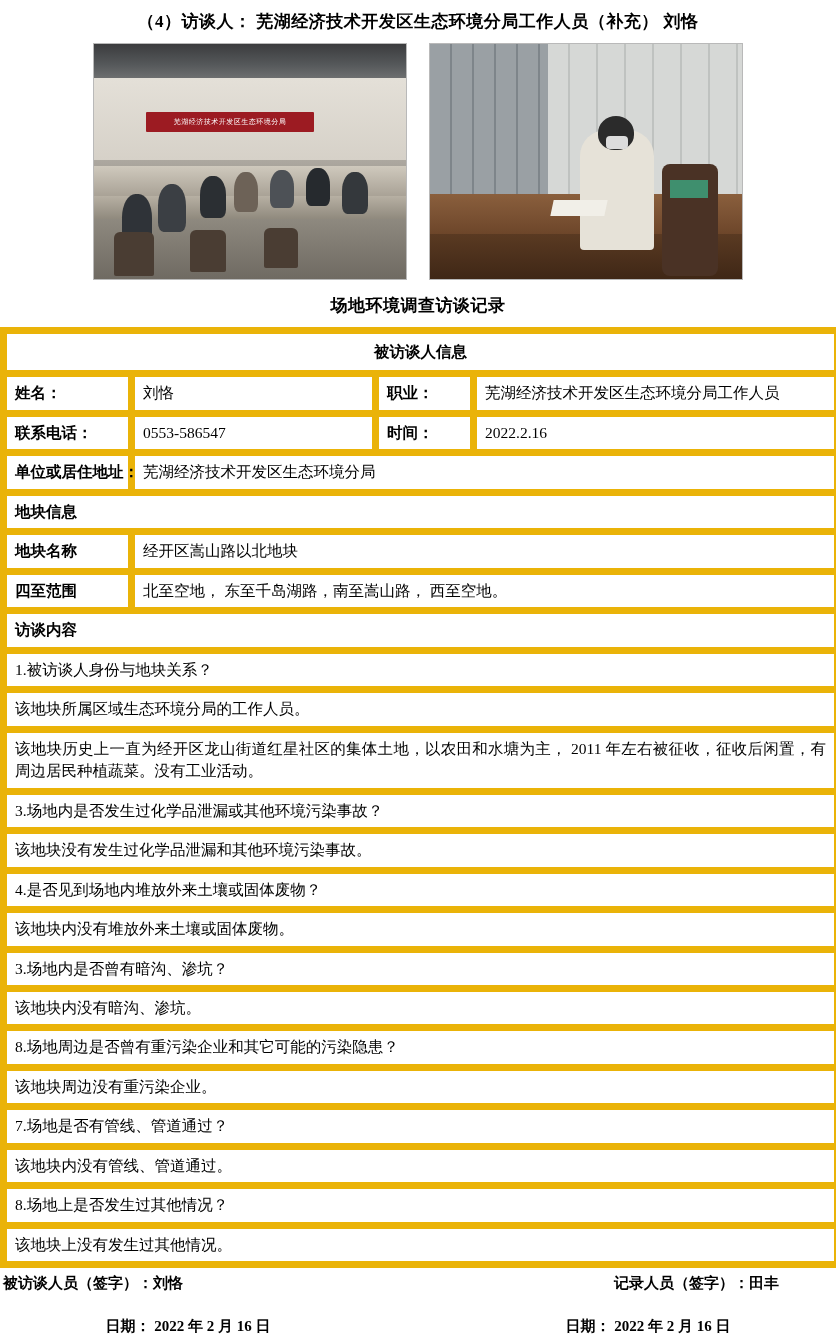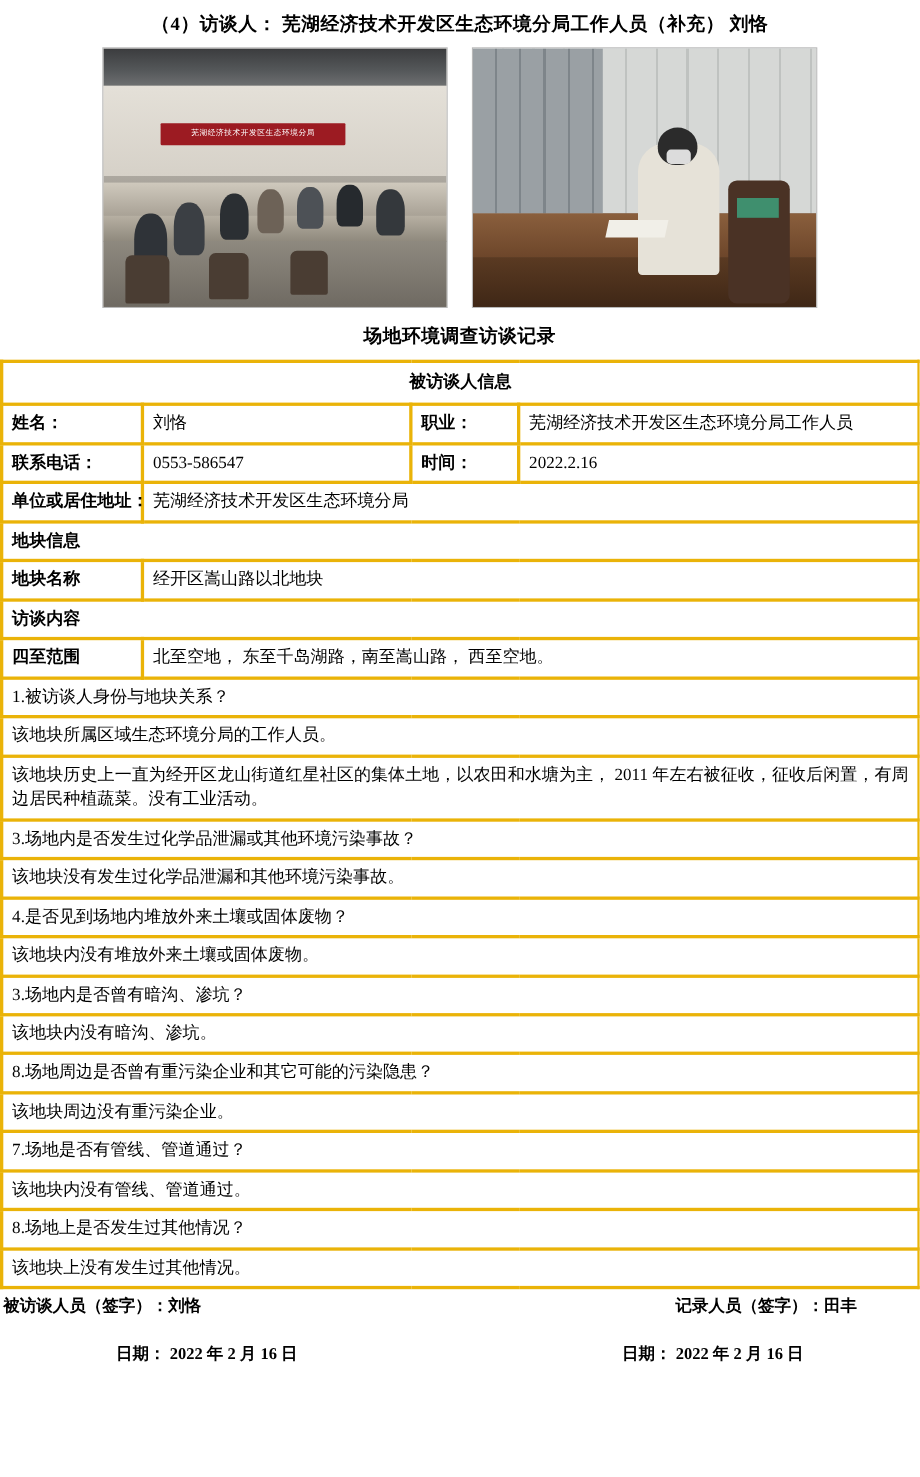--- a/index.html
+++ b/index.html
@@ -140,21 +140,21 @@
   }
 
   
   table.rec {
     width: 834px;
     border-collapse: collapse;
     table-layout: fixed;
     margin: 0 auto;
   }
   table.rec td {
-    border: 3px solid #eab308;
+    border: 7px solid #eab308;
     padding: 5px 8px;
     font-size: 15.5px;
     line-height: 1.45;
     vertical-align: middle;
   }
   .center-title {
     text-align: center;
     font-weight: bold;
     font-size: 16.5px;
     padding: 7px 0 !important;
@@ -269,25 +269,25 @@
         <td colspan="3">芜湖经济技术开发区生态环境分局</td>
       </tr>
       <tr>
         <td class="section-hd" colspan="4">地块信息</td>
       </tr>
       <tr>
         <td class="lbl">地块名称</td>
         <td colspan="3">经开区嵩山路以北地块</td>
       </tr>
       <tr>
-        <td class="section-hd" colspan="4">访谈内容</td>
-      </tr>
-      <tr>
         <td class="lbl">四至范围</td>
         <td colspan="3">北至空地，  东至千岛湖路，南至嵩山路，  西至空地。</td>
+      </tr>
+      <tr>
+        <td class="section-hd" colspan="4">访谈内容</td>
       </tr>
 
       <tr>
           <td class="q" colspan="4">1.被访谈人身份与地块关系？</td>
         </tr>
       <tr>
           <td class="a" colspan="4">该地块所属区域生态环境分局的工作人员。</td>
         </tr>
 
       <tr>

